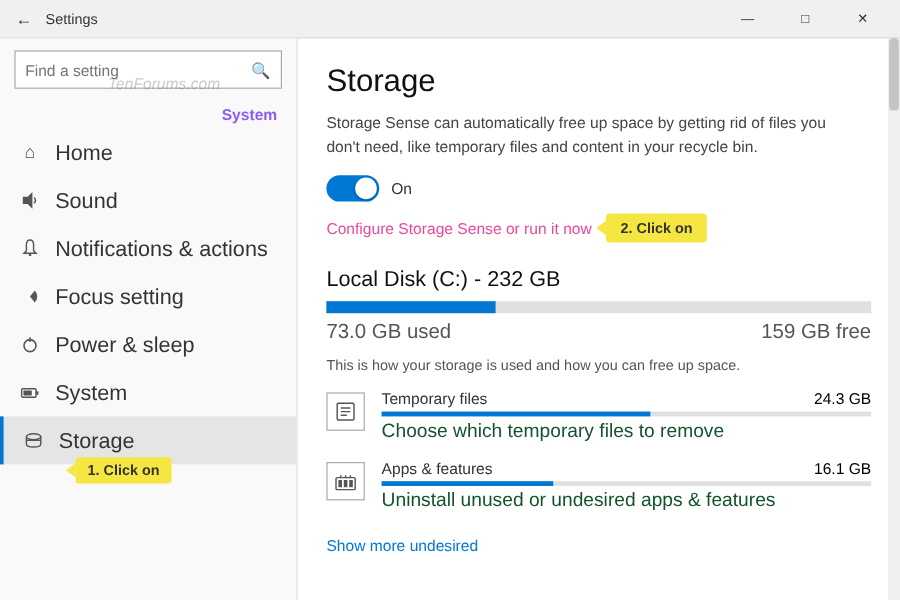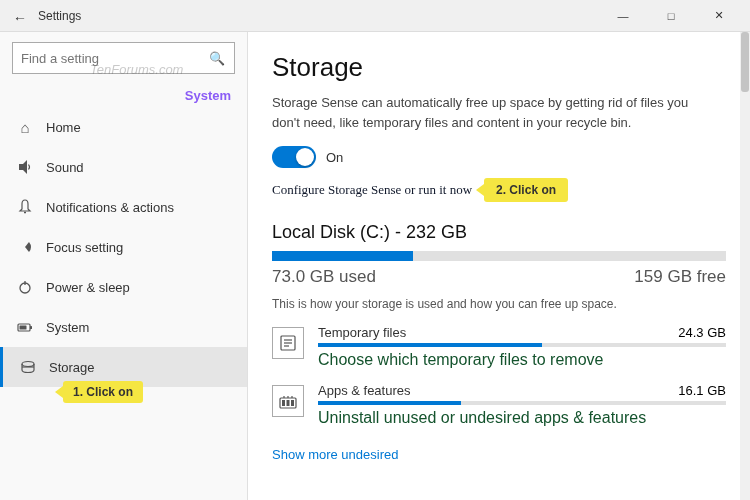--- a/index.html
+++ b/index.html
@@ -115,21 +115,21 @@
     }
     .nav-item.active {
       background: #e5e5e5;
       border-left: 3px solid #0078d4;
     }
     .nav-item .icon {
       width: 18px; height: 18px;
       display: flex; align-items: center; justify-content: center;
       font-size: 15px; color: #555; flex-shrink: 0;
     }
-    .nav-item .label { font-size: 13px; }
+    .nav-item .label { font-size: 18px; }
 
     
     .content {
       flex: 1;
       padding: 20px 24px 16px 24px;
       overflow-y: auto;
       position: relative;
     }
 
     
@@ -192,25 +192,24 @@
 
     
     .link-row {
       display: flex;
       align-items: center;
       gap: 12px;
       margin-bottom: 20px;
       position: relative;
     }
     .config-link {
-      color: #0f172a;
+      color: #ec4899;
       font-size: 13px;
       cursor: pointer;
       text-decoration: none;
-      font-family: Liberation Serif, serif;
     }
 
     
     .disk-title {
       font-size: 18px;
       font-weight: 400;
       color: #111;
       margin-bottom: 8px;
     }
 

